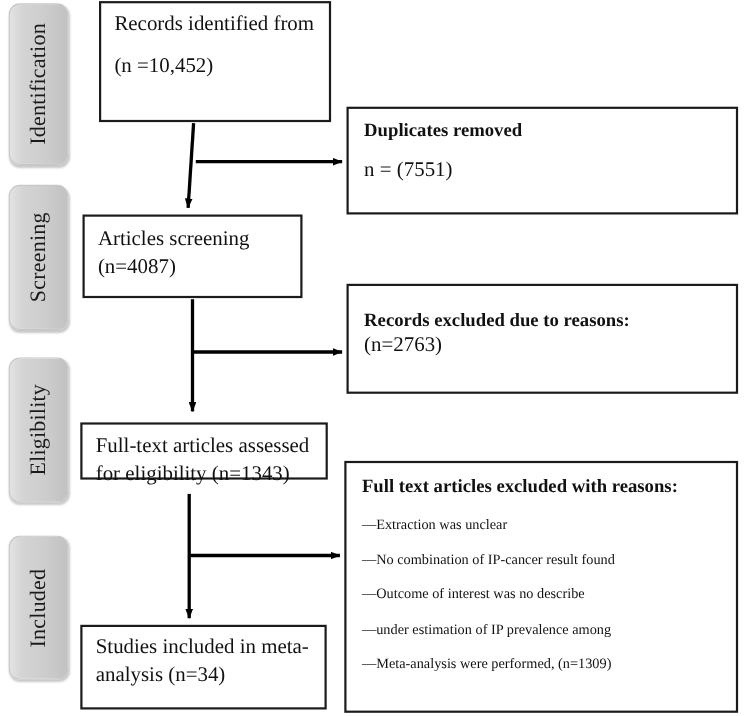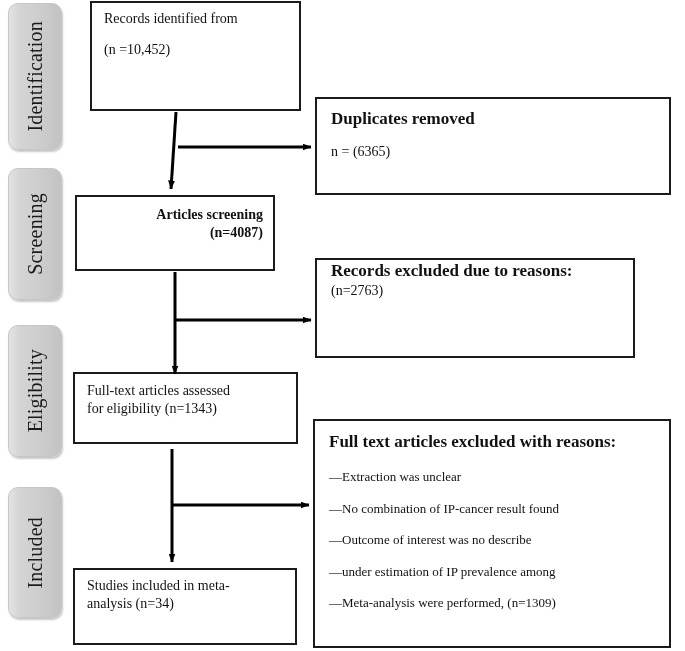--- a/index.html
+++ b/index.html
@@ -41,26 +41,26 @@
 
   
   .flow-box {
     position: absolute;
     box-sizing: border-box;
     border: 2px solid #1b1b1b;
     background: #ffffff;
     padding: 7px 10px 6px 12px;
   }
   .flow-box .line {
-    font-size: 14px;
+    font-size: 19px;
     line-height: 1.30;
     white-space: nowrap;
   }
   .flow-box .line.spaced { margin-top: 13px; }
-  .flow-box .line.center { text-align: right; font-weight: bold; }
+  .flow-box .line.center { text-align: left; }
   .flow-box .head {
     font-size: 17px;
     font-weight: bold;
     line-height: 1.3;
     white-space: nowrap;
   }
   .flow-box .reason {
     font-size: 13px;
     line-height: 1.19;
     white-space: nowrap;
@@ -96,36 +96,36 @@
   <div class="flow-box" style="left:90px; top:1px; width:211px; height:110px;">
     <div class="line">Records identified from</div>
     <div class="line spaced">(n =10,452)</div>
   </div>
 
   <div class="flow-box" style="left:75px; top:195px; width:200px; height:76px; padding-top:9px;">
     <div class="line center">Articles screening</div>
     <div class="line center">(n=4087)</div>
   </div>
 
-  <div class="flow-box" style="left:73px; top:372px; width:225px; height:72px; padding-top:8px;">
+  <div class="flow-box" style="left:73px; top:384px; width:225px; height:52px; padding-top:8px;">
     <div class="line">Full-text articles assessed</div>
     <div class="line">for eligibility (n=1343)</div>
   </div>
 
   <div class="flow-box" style="left:73px; top:568px; width:224px; height:77px; ">
     <div class="line">Studies included in meta-</div>
     <div class="line">analysis (n=34)</div>
   </div>
 
   <div class="flow-box" style="left:315px; top:97px; width:356px; height:98px; padding-top:9px; padding-left:14px;">
     <div class="head">Duplicates removed</div>
-    <div class="line spaced">n = (6365)</div>
+    <div class="line spaced">n = (7551)</div>
   </div>
 
-  <div class="flow-box" style="left:315px; top:258px; width:320px; height:100px; padding-top:0; padding-left:14px;">
+  <div class="flow-box" style="left:315px; top:258px; width:356px; height:100px; padding-top:20px; padding-left:14px;">
     <div class="head">Records excluded due to reasons:</div>
     <div class="line">(n=2763)</div>
   </div>
 
   <div class="flow-box" style="left:313px; top:419px; width:358px; height:229px; padding-top:10px; padding-left:14px;">
     <div class="head">Full text articles excluded with reasons:</div>
     <div class="reasons-wrap">
       <div class="reason">—Extraction was unclear</div>
       <div class="reason">—No combination of IP-cancer result found</div>
       <div class="reason">—Outcome of interest was no describe</div>

